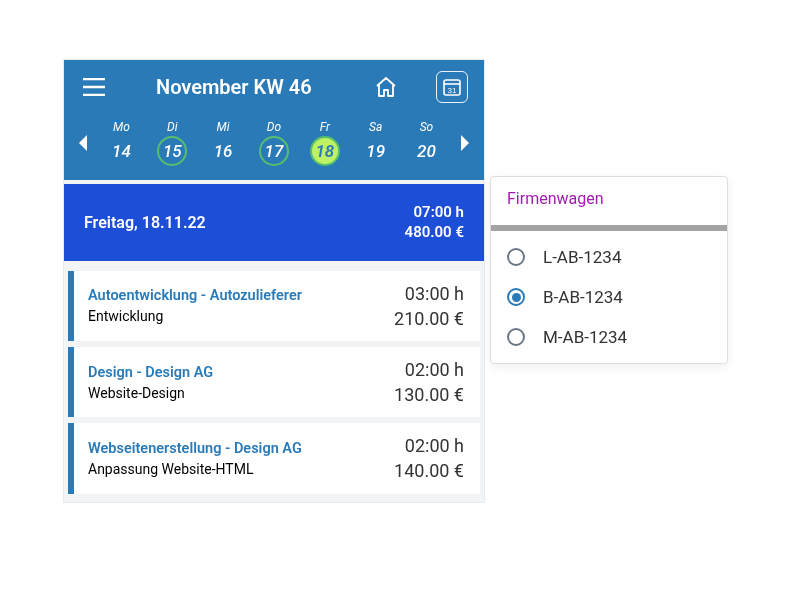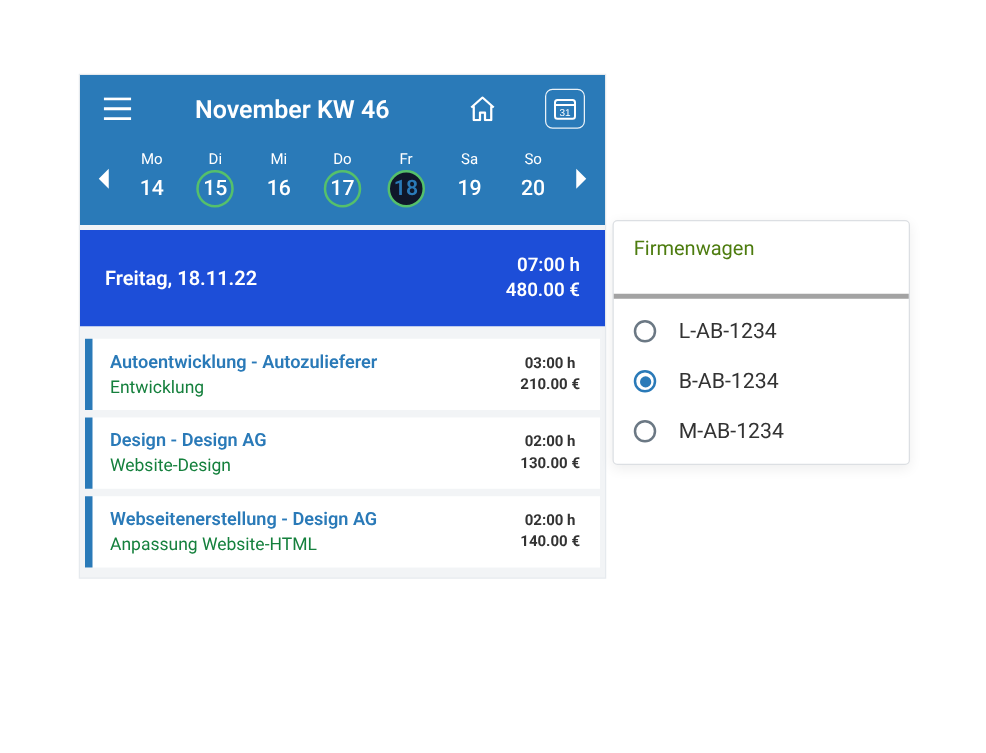--- a/index.html
+++ b/index.html
@@ -31,28 +31,29 @@
   }
   .menu-btn { width: 28px; display:flex; align-items:center; justify-content:center; cursor:pointer; }
   .title { font-size: 20px; font-weight: 600; margin-left: 14px; flex:1; }
   .icon-btn { width: 32px; height: 32px; display:flex; align-items:center; justify-content:center; cursor:pointer; border:1.5px solid rgba(255,255,255,0.0); border-radius:6px; }
   .icon-btn.outlined { border-color: rgba(255,255,255,0.9); }
   .icon-btn + .icon-btn { margin-left: 0; }
 
   .weekbar {
     display:flex;
     padding: 6px 6px 14px 6px;
+    font-style: italic;
   }
   .navarrow { width:26px; display:flex; align-items:center; justify-content:center; cursor:pointer; color:#fff; }
   .days { flex:1; display:flex; justify-content:space-around; }
   .day { text-align:center; color:#fff; cursor:pointer; position:relative; width:44px; }
   .day .dow { font-size: 12px; line-height:14px; }
   .day .num { font-size: 17px; font-weight:500; line-height:30px; width:30px; height:30px; margin:2px auto 0; border-radius:50%; }
   .day.ring .num { border:2px solid #55c06b; line-height:26px; }
-  .day.selected .num { background:#0f172a; color:#2a7ab8; border:2px solid #55c06b; line-height:26px; font-weight:600; }
+  .day.selected .num { background:#bef264; color:#2a7ab8; border:2px solid #55c06b; line-height:26px; font-weight:600; }
 
   .summary {
     background:#1d4ed8;
     color:#fff;
     display:flex;
     align-items:center;
     padding: 18px 20px;
     margin-top:4px;
   }
   .summary .date { font-size:16px; font-weight:600; flex:1; }
@@ -63,34 +64,34 @@
     background:#fff;
     margin: 6px 4px 0 4px;
     border-left: 6px solid #2a7ab8;
     padding: 10px 16px 10px 14px;
     display:flex;
     align-items:center;
     cursor:pointer;
   }
   .entry .left { flex:1; }
   .entry .left .t1 { color:#2a7ab8; font-weight:600; font-size:14.5px; }
-  .entry .left .t2 { color:#15803d; font-size:14px; margin-top:4px; }
-  .entry .right { text-align:center; font-size:12px; color:#333; line-height:1.4;font-weight:bold; }
+  .entry .left .t2 { color:#000000; font-size:14px; margin-top:4px; }
+  .entry .right { text-align:right; font-size:18px; color:#333; line-height:1.4; }
 
   .popover {
     position:absolute;
     left: 490px;
     top: 176px;
     width: 238px;
     background:#fff;
     border:1px solid #dcdfe3;
     border-radius:4px;
     box-shadow: 0 3px 10px rgba(0,0,0,0.07);
   }
-  .popover-header { padding: 12px 16px 27px; font-size:16px; color:#4d7c0f; border-bottom:4px solid #a3a3a3; }
+  .popover-header { padding: 12px 16px 17px; font-size:16px; color:#a21caf; border-bottom:6px solid #a3a3a3; }
   .options { padding: 6px 0; }
   .option { display:flex; align-items:center; padding: 10px 16px; cursor:pointer; font-size:17px; color:#333; }
   .radio { width:18px; height:18px; border:2px solid #6b7884; border-radius:50%; margin-right:18px; display:flex; align-items:center; justify-content:center; }
   .radio.checked { border-color:#2a7ab8; }
   .radio.checked::after { content:""; width:9px; height:9px; background:#2a7ab8; border-radius:50%; }
 
   svg { display:block; }
 </style>
 </head>
 <body>

